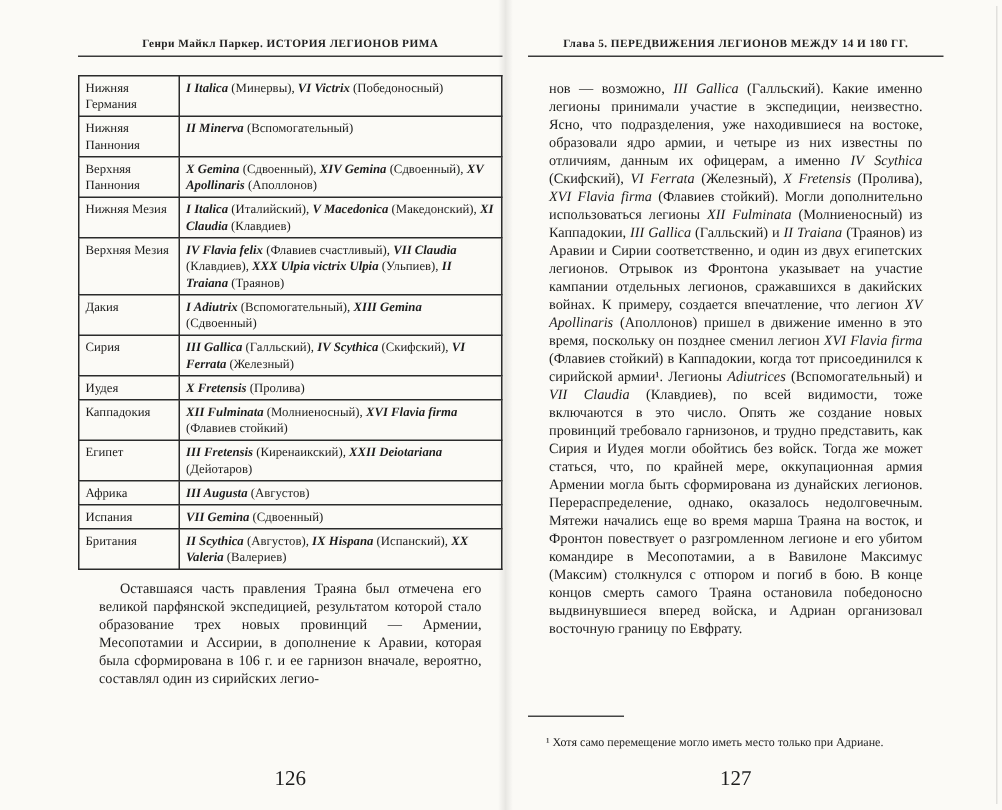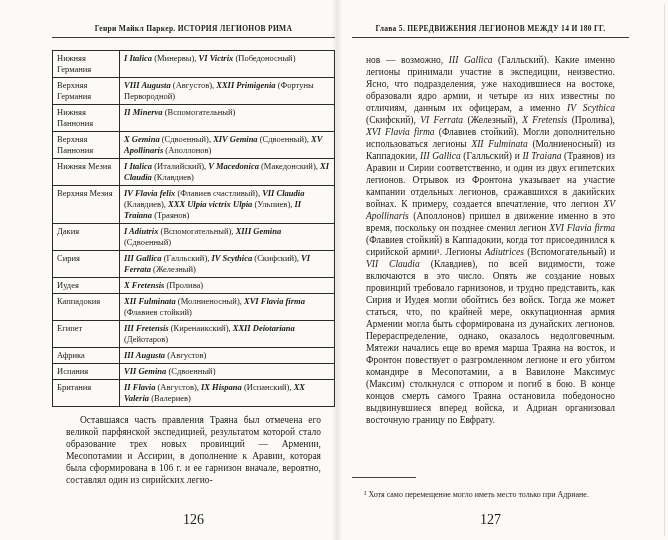--- a/index.html
+++ b/index.html
@@ -86,24 +86,20 @@
     <div class="running-head">Генри Майкл Паркер. ИСТОРИЯ ЛЕГИОНОВ РИМА</div>
     <div class="head-rule"></div>
 
     <table class="legion-table">
       <tbody>
         <tr>
           <td class="prov">Нижняя Германия</td>
           <td class="leg"><i>I Italica</i> (Минервы), <i>VI Victrix</i> (Победоносный)</td>
         </tr>
         <tr>
-          <td class="prov">Верхняя Германия</td>
-          <td class="leg"><i>VIII Augusta</i> (Августов), <i>XXII Primigenia</i> (Фортуны Первородной)</td>
-        </tr>
-        <tr>
           <td class="prov">Нижняя Паннония</td>
           <td class="leg"><i>II Minerva</i> (Вспомогательный)</td>
         </tr>
         <tr>
           <td class="prov">Верхняя Паннония</td>
           <td class="leg"><i>X Gemina</i> (Сдвоенный), <i>XIV Gemina</i> (Сдвоенный), <i>XV Apollinaris</i> (Аполлонов)</td>
         </tr>
         <tr>
           <td class="prov">Нижняя Мезия</td>
           <td class="leg"><i>I Italica</i> (Италийский), <i>V Macedonica</i> (Македонский), <i>XI Claudia</i> (Клавдиев)</td>
@@ -135,21 +131,21 @@
         <tr>
           <td class="prov">Африка</td>
           <td class="leg"><i>III Augusta</i> (Августов)</td>
         </tr>
         <tr>
           <td class="prov">Испания</td>
           <td class="leg"><i>VII Gemina</i> (Сдвоенный)</td>
         </tr>
         <tr>
           <td class="prov">Британия</td>
-          <td class="leg"><i>II Flavia</i> (Августов), <i>IX Hispana</i> (Испанский), <i>XX Valeria</i> (Валериев)</td>
+          <td class="leg"><i>II Scythica</i> (Августов), <i>IX Hispana</i> (Испанский), <i>XX Valeria</i> (Валериев)</td>
         </tr>
       </tbody>
     </table>
 
     <p class="body-par">Оставшаяся часть правления Траяна был отмечена его великой парфянской экспедицией, результатом которой стало образование трех новых провинций — Армении, Месопотамии и Ассирии, в дополнение к Аравии, которая была сформирована в 106 г. и ее гарнизон вначале, вероятно, составлял один из сирийских легио-</p>
     <div class="page-num">126</div>
   </div>
 
   <div class="page right">
     <div class="running-head">Глава 5. ПЕРЕДВИЖЕНИЯ ЛЕГИОНОВ МЕЖДУ 14 И 180 ГГ.</div>

